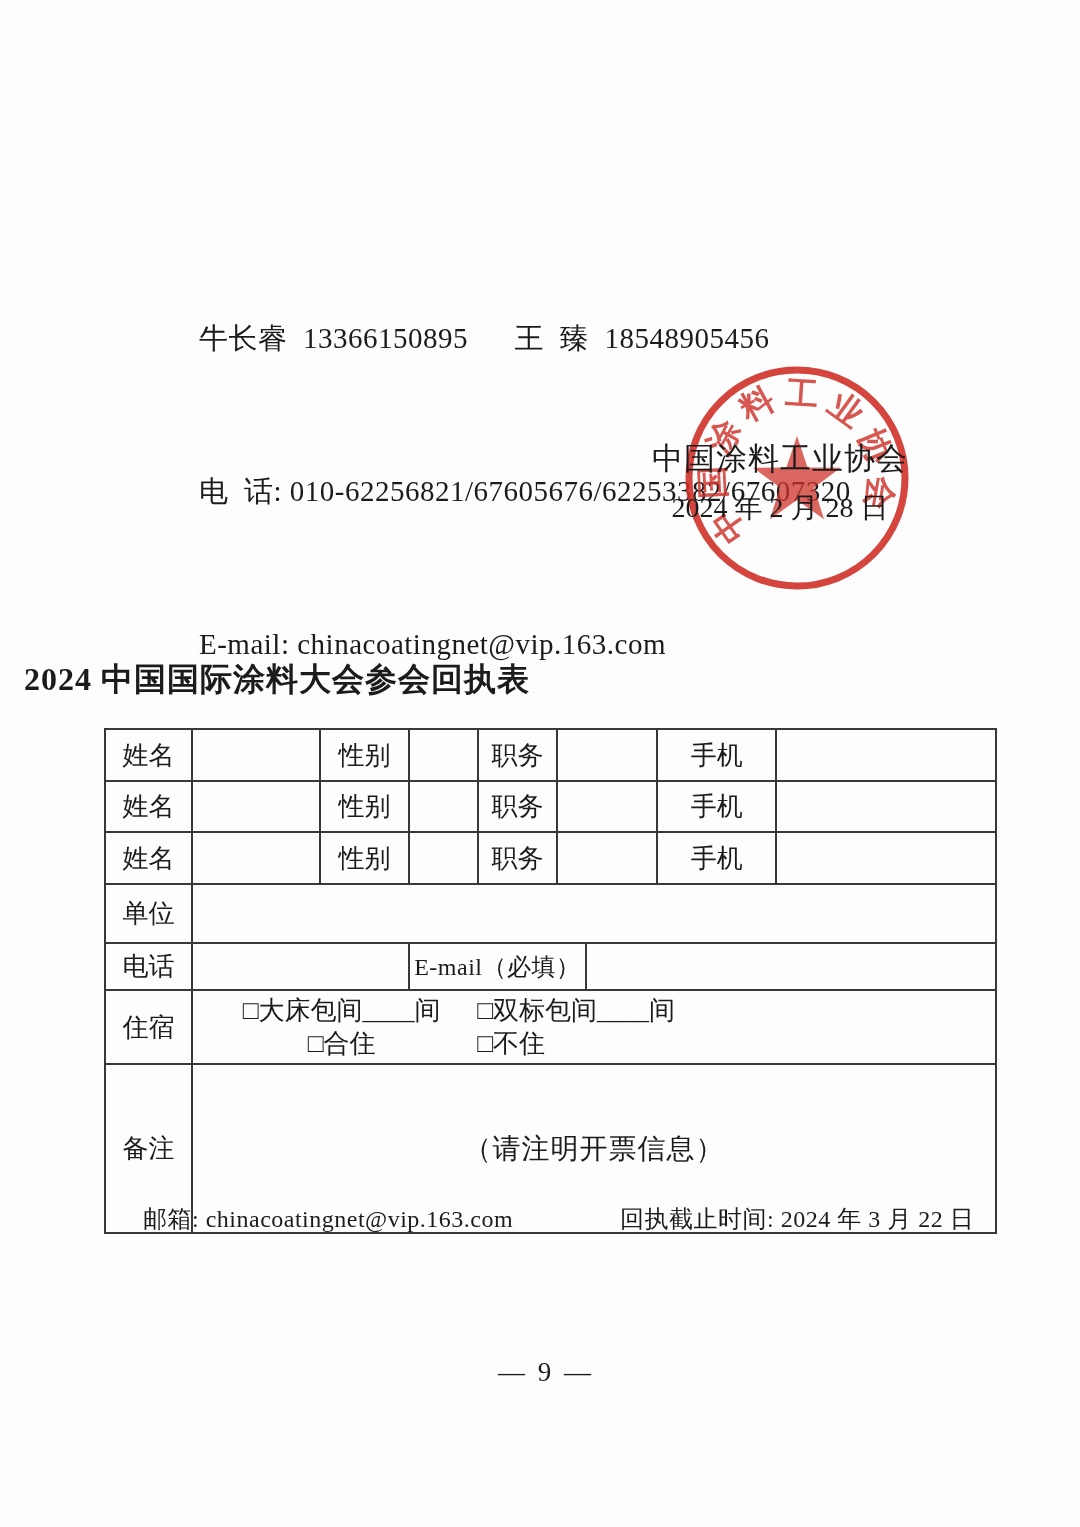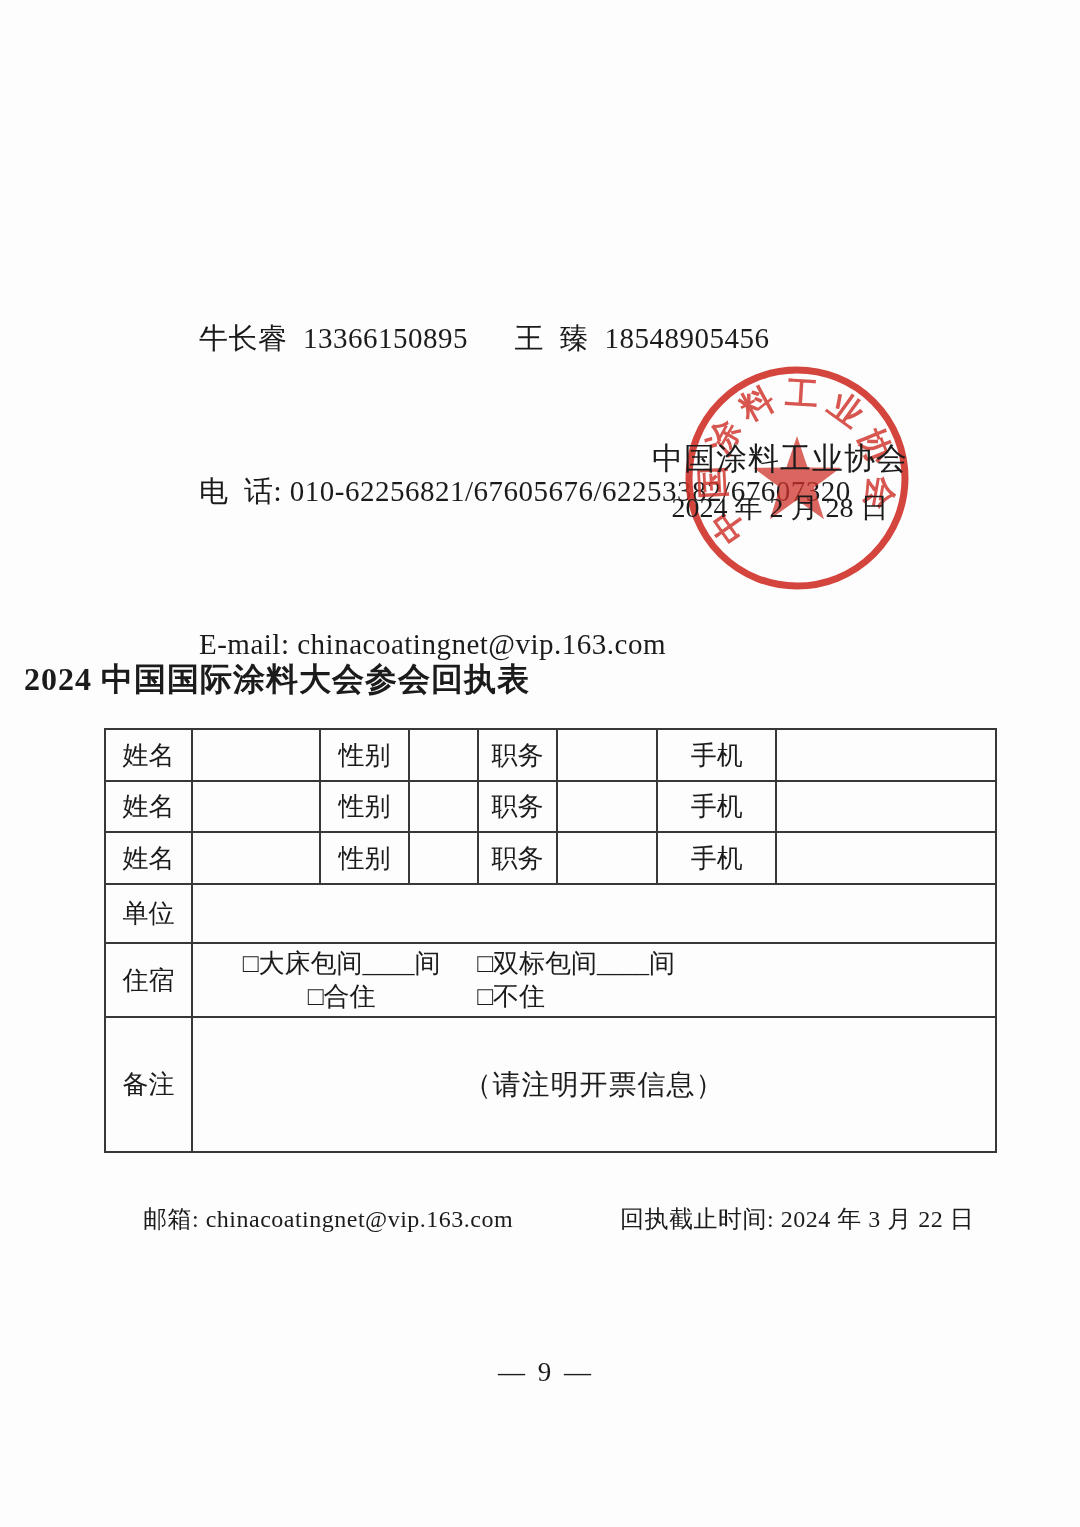--- a/index.html
+++ b/index.html
@@ -115,34 +115,40 @@
       <td></td>
       <td>职务</td>
       <td colspan="2"></td>
       <td>手机</td>
       <td></td>
     </tr>
     <tr style="height:59px">
       <td>单位</td>
       <td colspan="8"></td>
     </tr>
+    <tr style="height:47px">
+      <td>电话</td>
+      <td colspan="2"></td>
+      <td colspan="3" class="email-label">E-mail（必填）</td>
+      <td colspan="3"></td>
+    </tr>
     <tr style="height:70px">
       <td>住宿</td>
       <td colspan="8" class="acc-cell">
         <div class="acc-line">
           <span class="acc-opt-left">□大床包间____间</span>
           <span>□双标包间____间</span>
         </div>
         <div class="acc-line">
           <span class="acc-opt-left">□合住</span>
           <span>□不住</span>
         </div>
       </td>
     </tr>
-    <tr style="height:135px">
+    <tr style="height:169px">
       <td>备注</td>
       <td colspan="8" class="remark-note">（请注明开票信息）</td>
     </tr>
   </tbody>
     </table>
 
   <div class="footer-email">邮箱: chinacoatingnet@vip.163.com</div>
   <div class="footer-deadline">回执截止时间: 2024 年 3 月 22 日</div>
 
   <div class="page-num">— 9 —</div>

